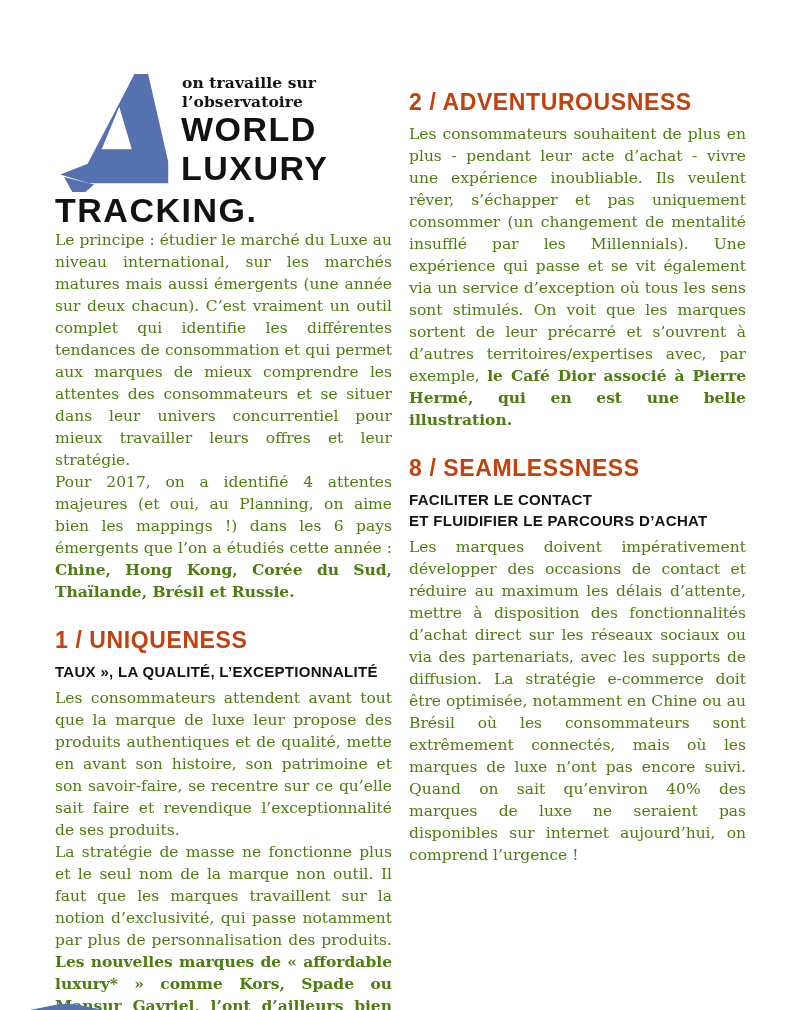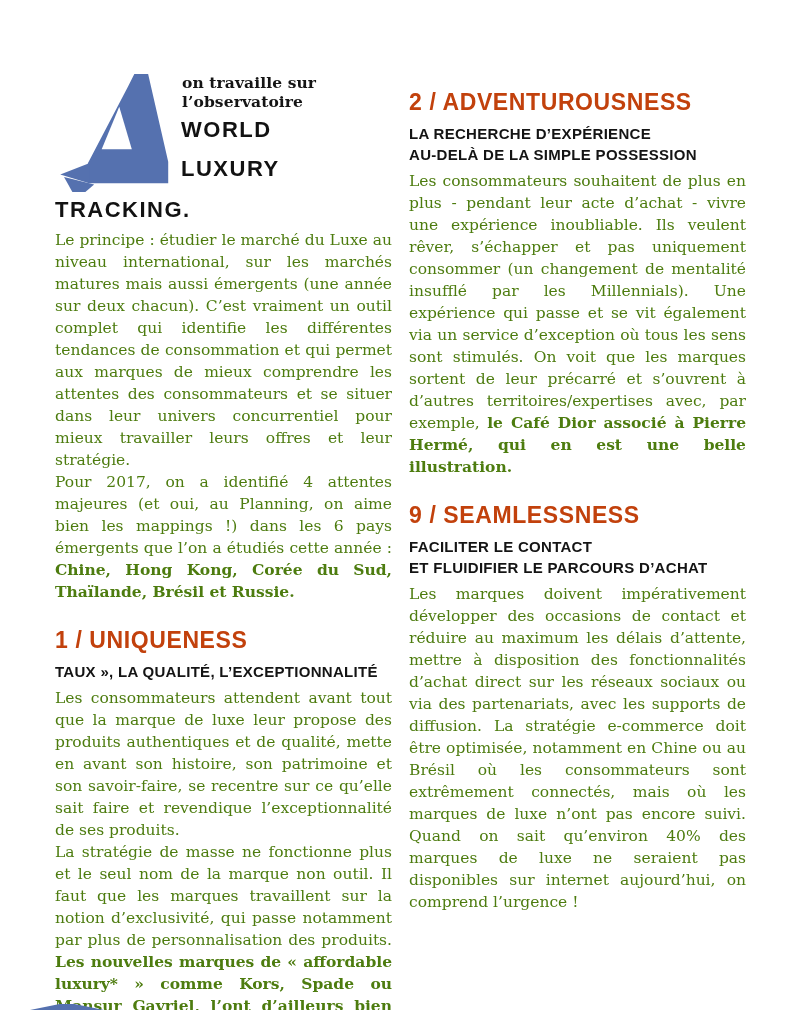--- a/index.html
+++ b/index.html
@@ -16,21 +16,21 @@
 
   .masthead { position:relative; height:119px; }
   .logo { position:absolute; left:0; top:2px; width:126px; height:118px; }
   .tagline {
     position:absolute; left:127px; top:2px;
     font-family:"DejaVu Serif", serif; font-weight:bold;
     font-size:15.5px; line-height:18.5px; letter-spacing:0.1px;
   }
   .big-title, .tracking {
     font-family:"Liberation Sans", sans-serif; font-weight:bold;
-    font-size:22px; letter-spacing:1.5px; color:#121212;
+    font-size:34px; letter-spacing:1.5px; color:#121212;
   }
   .big-title { position:absolute; left:126px; top:38px; line-height:39px; }
   .tracking { line-height:38px; }
 
   p.body {
     font-size:15.5px; line-height:22px; text-align:justify;
     hyphens:manual; color:#4d7c0f;
   }
   p.body strong { font-weight:bold; }
 
@@ -90,29 +90,25 @@
       <p class="body"><span>La stratégie de masse ne fonctionne plus et le seul nom de la marque non outil. Il faut que les marques travaillent sur la notion d’exclusivité, qui passe notamment par plus de personnali­sation des produits. </span><strong>Les nouvelles marques de « affordable luxury* » comme Kors, Spade ou Mansur Gavriel, l’ont d’ailleurs bien compris.</strong></p>
 
     </section>
 
   </div>
 
   <div class="col col2">
 
     <section>
       <h2 class="sec-title first">2 / ADVENTUROUSNESS</h2>
-      <h3 class="sec-sub">
-        <div>LA RECHERCHE D’EXPÉRIENCE</div>
-        <div>AU-DELÀ DE LA SIMPLE POSSESSION</div>
-      </h3>
       <p class="body"><span>Les consommateurs souhaitent de plus en plus - pendant leur acte d’achat - vivre une expé­rience inoubliable. Ils veulent rêver, s’échapper et pas uniquement consommer (un change­ment de mentalité insufflé par les Millennials). Une expérience qui passe et se vit également via un service d’exception où tous les sens sont stimulés. On voit que les marques sortent de leur précarré et s’ouvrent à d’autres territoires/expertises avec, par exemple, </span><strong>le Café Dior associé à Pierre Hermé, qui en est une belle illustration.</strong></p>
     </section>
 
     <section>
-      <h2 class="sec-title">9 / SEAMLESSNESS</h2>
+      <h2 class="sec-title">8 / SEAMLESSNESS</h2>
       <h3 class="sec-sub">
         <div>FACILITER LE CONTACT</div>
         <div>ET FLUIDIFIER LE PARCOURS D’ACHAT</div>
       </h3>
       <p class="body"><span>Les marques doivent impérativement déve­lopper des occasions de contact et réduire au maximum les délais d’attente, mettre à disposition des fonctionnalités d’achat direct sur les réseaux sociaux ou via des partenariats, avec les supports de diffusion. La stratégie e-commerce doit être optimisée, notamment en Chine ou au Brésil où les consomma­teurs sont extrêmement connectés, mais où les marques de luxe n’ont pas encore suivi. Quand on sait qu’environ 40% des marques de luxe ne seraient pas disponibles sur internet aujourd’hui, on comprend l’urgence !</span></p>
     </section>
 
   </div>
 
   <div class="next-logo-tip"></div>

